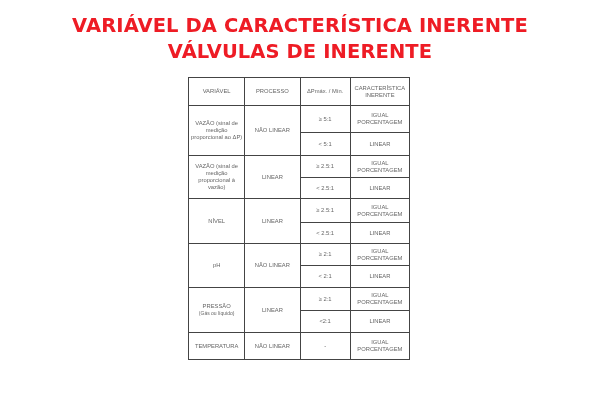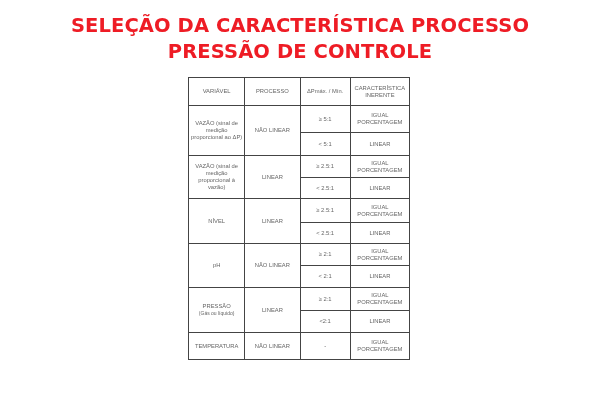--- a/index.html
+++ b/index.html
@@ -20,22 +20,22 @@
       border: 1px solid #444; text-align: center; vertical-align: middle;
       font-weight: normal; font-size: 5.8px; line-height: 7px; padding: 0 2px;
     }
     table.grid th { height: 27px; }
     .c1 { width: 56px; } .c2 { width: 55px; } .c3 { width: 50px; } .c4 { width: 59px; }
     .sub { display: block; font-size: 5px; }
   </style>
 </head>
 <body>
 
-<div class="title l1">SELEÇÃO DA CARACTERÍSTICA PROCESSO</div>
-<div class="title l2">PRESSÃO DE CONTROLE</div>
+<div class="title l1">VARIÁVEL DA CARACTERÍSTICA INERENTE</div>
+<div class="title l2">VÁLVULAS DE INERENTE</div>
 
 <table class="grid">
   <colgroup>
       <col class="c1">
       <col class="c2">
       <col class="c3">
       <col class="c4">
     </colgroup>
   <tbody>
       <tr>

